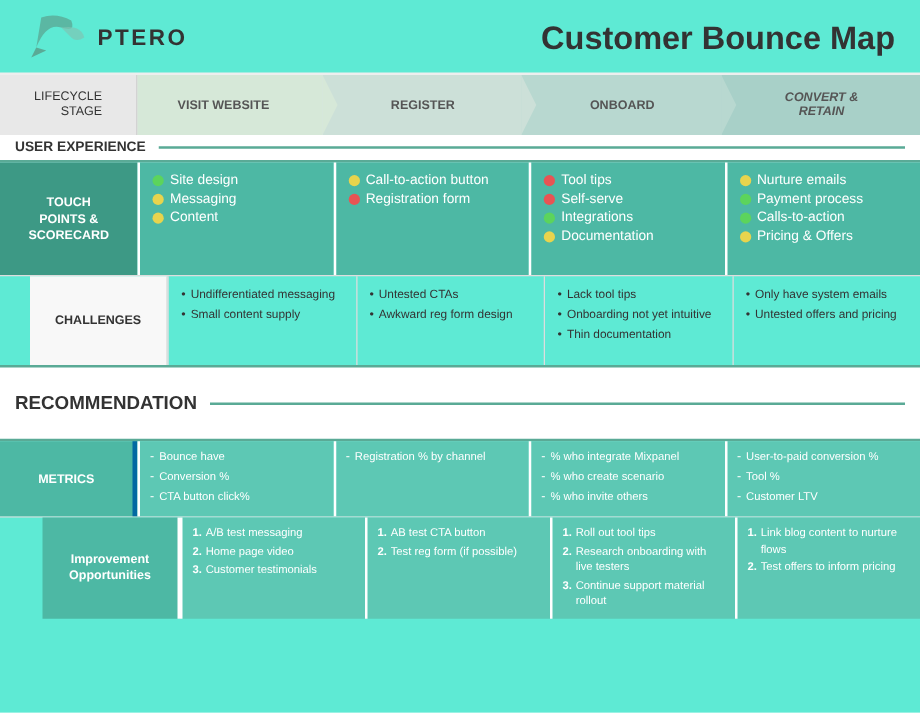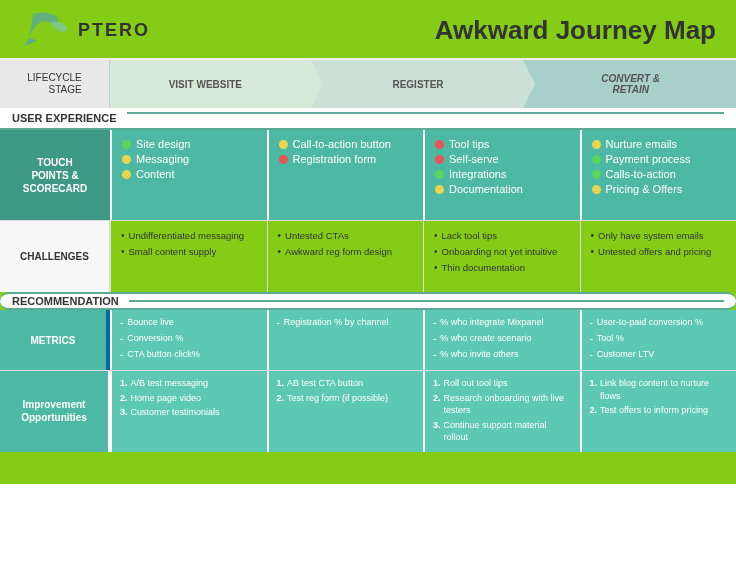--- a/index.html
+++ b/index.html
@@ -1,18 +1,18 @@
 <!DOCTYPE html>
 <html><head>
   <meta charset="utf-8">
   <style>
     * { box-sizing: border-box; margin: 0; padding: 0; }
     body { font-family: Arial, sans-serif; background: #fff; width: 736px; height: 570px; overflow: hidden; font-size: 11px; }
 
-    .page { width: 736px; height: 484px; background: #84cc16; position: relative; }
+    .page { width: 736px; height: 570px; background: #5eead4; position: relative; }
 
     
     .header { display: flex; align-items: center; justify-content: space-between; padding: 10px 20px 8px 20px; border-bottom: 2px solid #eee; }
     .logo { display: flex; align-items: center; gap: 8px; }
     .logo-icon { width: 50px; height: 40px; }
     .logo-text { font-size: 18px; font-weight: bold; color: #333; letter-spacing: 2px; }
     .page-title { font-size: 26px; font-weight: bold; color: #333; }
 
     
     .lifecycle-row { display: flex; align-items: stretch; background: #f0f0f0; height: 48px; }
@@ -23,86 +23,89 @@
     .stage-1 { background: #d6e8d8; flex: 1; }
     .stage-1::after { border-left-color: #d6e8d8; }
     .stage-2 { background: #cce0d8; flex: 1; padding-left: 22px; }
     .stage-2::after { border-left-color: #cce0d8; }
     .stage-3 { background: #b8d8d0; flex: 1; padding-left: 22px; }
     .stage-3::after { border-left-color: #b8d8d0; }
     .stage-4 { background: #a8d0c8; flex: 1; padding-left: 22px; font-style: italic; }
     .stage-4::after { display: none; }
 
     
-    .section-header { background: #fff; padding: 4px 12px; font-weight: bold; font-size: 11px; color: #333; border-bottom: 2px solid #5aaa96; display: flex; }
+    .section-header { background: #fff; padding: 4px 12px; font-weight: bold; font-size: 11px; color: #333; border-bottom: 2px solid #5aaa96; display: flex; align-items: center; }
     .section-line { flex: 1; height: 2px; background: #5aaa96; margin-left: 10px; }
 
     
     .touch-row { display: flex; align-items: stretch; min-height: 90px; }
     .row-label { width: 110px; background: #3d9985; display: flex; align-items: center; justify-content: center; padding: 6px 8px; font-weight: bold; font-size: 10px; color: #fff; text-align: center; line-height: 1.3; flex-shrink: 0; }
     .touch-cells { display: flex; flex: 1; }
     .touch-cell { flex: 1; background: #4db8a4; padding: 8px 10px; border-left: 2px solid #fff; display: flex; flex-direction: column; gap: 4px; }
     .touch-cell-items { display: flex; flex-direction: column; gap: 3px; }
     .dot-item { display: flex; align-items: center; gap: 5px; font-size: 11px; color: #fff; }
     .dot { width: 9px; height: 9px; border-radius: 50%; flex-shrink: 0; }
     .dot-green { background: #5cd45c; }
     .dot-yellow { background: #e8d44d; }
     .dot-red { background: #e85454; }
 
     
     .challenges-row { display: flex; align-items: stretch; min-height: 72px; border-top: 1px solid #ddd; }
-    .challenges-label { width: 110px; background: #f8f8f8; display: flex; align-items: center; justify-content: center; padding: 16px 8px; font-weight: bold; font-size: 10px; color: #333; text-align: center; border-right: 1px solid #ddd; flex-shrink: 0; }
+    .challenges-label { width: 110px; background: #f8f8f8; display: flex; align-items: center; justify-content: center; padding: 16px 8px; font-weight: bold; font-size: 10px; color: #333; text-align: center; border-right: 1px solid #ddd; flex-shrink: 0; margin-left: 24px; }
     .challenges-cells { display: flex; flex: 1; }
     .challenge-cell { flex: 1; padding: 8px 10px; border-left: 1px solid #ddd; font-size: 9.5px; color: #333; line-height: 1.4; }
     .bullet-item { display: flex; align-items: flex-start; gap: 4px; margin-bottom: 2px; }
     .bullet { font-size: 10px; color: #333; }
 
     
-    .rec-header { background: #fff; padding: 1px 12px; font-weight: bold; font-size: 11px; color: #333; border-bottom: 2px solid #5aaa96; border-top: 2px solid #5aaa96; display: flex; align-items: center; border-radius: 12px; }
+    .rec-header { background: #fff; padding: 20px 12px; font-weight: bold; font-size: 15px; color: #333; border-bottom: 2px solid #5aaa96; border-top: 2px solid #5aaa96; display: flex; align-items: center; }
 
     
     .metrics-row { display: flex; align-items: stretch; min-height: 55px; border-bottom: 1px solid #ddd; }
     .metrics-label { width: 110px; background: #4db8a4; display: flex; align-items: center; justify-content: center; padding: 6px 8px; font-weight: bold; font-size: 10px; color: #fff; text-align: center; flex-shrink: 0; border-right: 4px solid #0369a1; }
     .metrics-cells { display: flex; flex: 1; }
     .metrics-cell { flex: 1; background: #5dc8b4; padding: 6px 8px; border-left: 2px solid #fff; font-size: 9px; color: #fff; line-height: 1.4; }
 
     
     .improvement-row { display: flex; align-items: stretch; min-height: 60px; }
-    .improvement-label { width: 110px; background: #4db8a4; display: flex; align-items: center; justify-content: center; padding: 6px 4px; font-weight: bold; font-size: 10px; color: #fff; text-align: center; flex-shrink: 0; border-right: 2px solid #fff; line-height: 1.3; }
+    .improvement-label { width: 110px; background: #4db8a4; display: flex; align-items: center; justify-content: center; padding: 6px 4px; font-weight: bold; font-size: 10px; color: #fff; text-align: center; flex-shrink: 0; border-right: 2px solid #fff; line-height: 1.3; margin-left: 34px; }
     .improvement-cells { display: flex; flex: 1; }
     .improvement-cell { flex: 1; background: #5dc8b4; padding: 6px 8px; border-left: 2px solid #fff; font-size: 9px; color: #fff; line-height: 1.4; }
     .numbered-item { display: flex; gap: 3px; margin-bottom: 2px; }
     .num { font-size: 9px; font-weight: bold; flex-shrink: 0; }
   </style>
 </head>
 <body>
 
 <div class="page">
 
   <div class="header">
     <div class="logo">
       <svg class="logo-icon" viewBox="0 0 60 50">
         <path d="M10 35 Q20 10 35 15 Q50 20 45 8 Q30 0 15 5 Z" fill="#5aaa96" opacity="0.8"></path>
         <path d="M10 35 L5 45 L20 38 Z" fill="#5aaa96"></path>
         <path d="M35 15 Q55 12 58 25 Q50 30 45 25 Z" fill="#7dc4b4" opacity="0.7"></path>
       </svg>
       <span class="logo-text">PTERO</span>
     </div>
-    <div class="page-title">Awkward Journey Map</div>
+    <div class="page-title">Customer Bounce Map</div>
   </div>
 
   <div class="lifecycle-row">
     <div class="lifecycle-label">LIFECYCLE<br>STAGE</div>
     <div class="lifecycle-stages">
       <div class="stage-arrow stage-1">
         <span>VISIT WEBSITE</span>
       </div>
       <div class="stage-arrow stage-2">
         <span>REGISTER</span>
       </div>
+      <div class="stage-arrow stage-3">
+        <span>ONBOARD</span>
+      </div>
       <div class="stage-arrow stage-4">
         <span style="text-align:center">CONVERT &amp;<br>RETAIN</span>
       </div>
     </div>
   </div>
 
   <div class="section-header">
     <span>USER EXPERIENCE</span>
     <div class="section-line"></div>
   </div>
@@ -243,21 +246,21 @@
     <div class="section-line"></div>
   </div>
 
   <div class="metrics-row">
     <div class="metrics-label">METRICS</div>
     <div class="metrics-cells">
 
       <div class="metrics-cell">
         <div class="bullet-item">
             <span class="bullet" style="color:#fff">-</span>
-            <span> Bounce live</span>
+            <span> Bounce have</span>
           </div>
         <div class="bullet-item">
             <span class="bullet" style="color:#fff">-</span>
             <span> Conversion %</span>
           </div>
         <div class="bullet-item">
             <span class="bullet" style="color:#fff">-</span>
             <span> CTA button click%</span>
           </div>
       </div>

